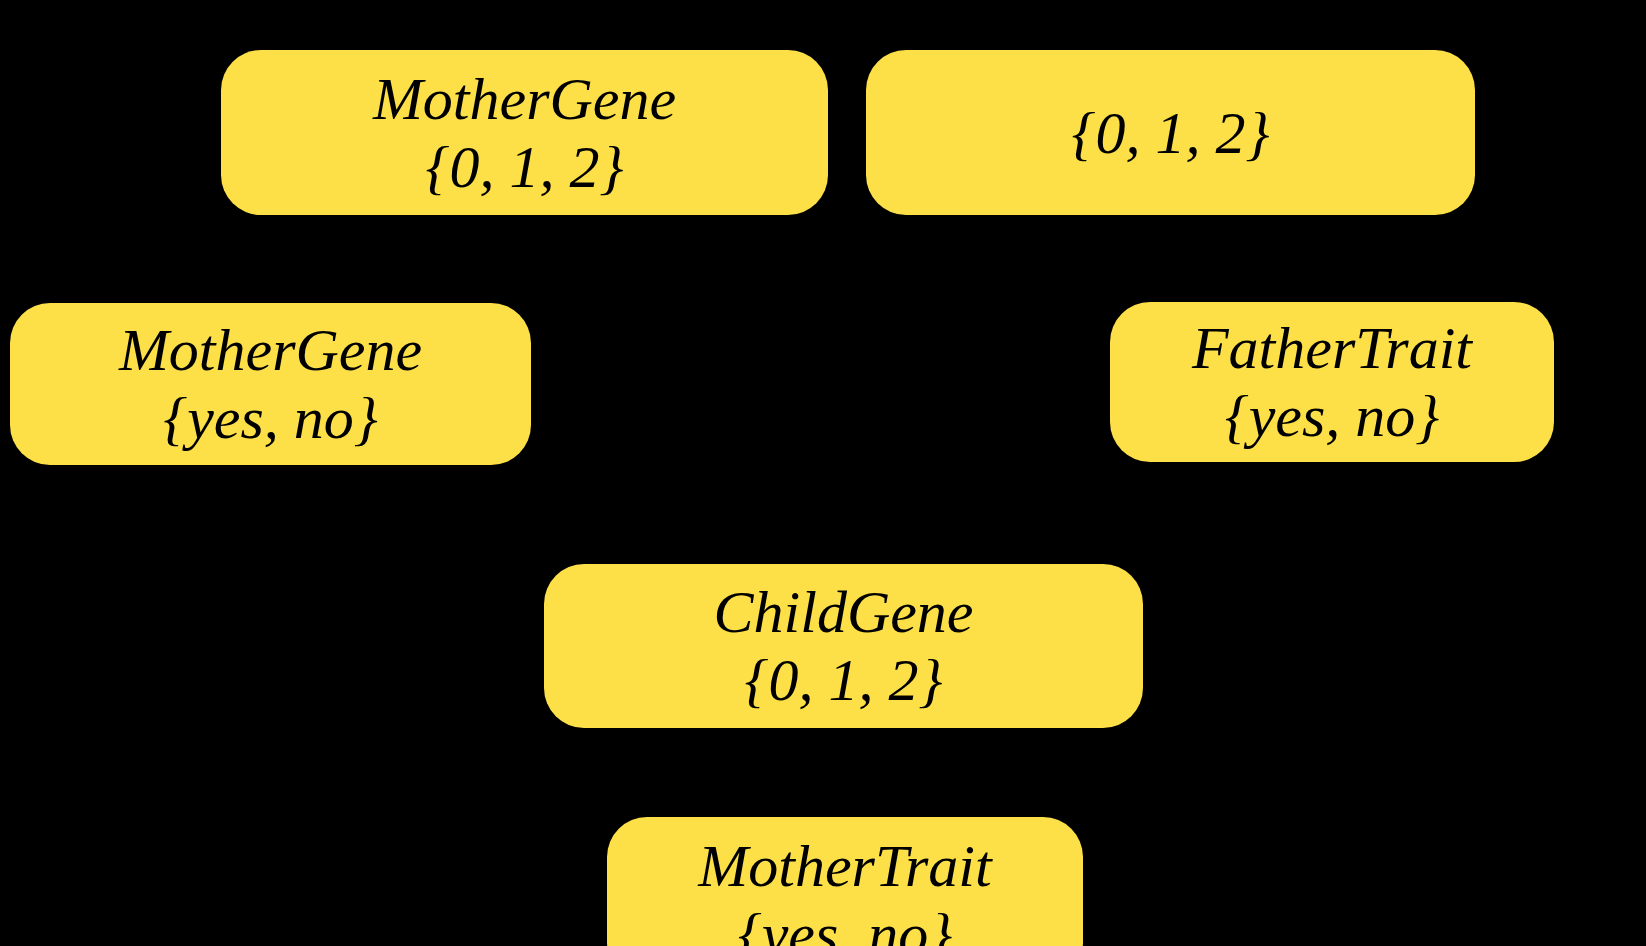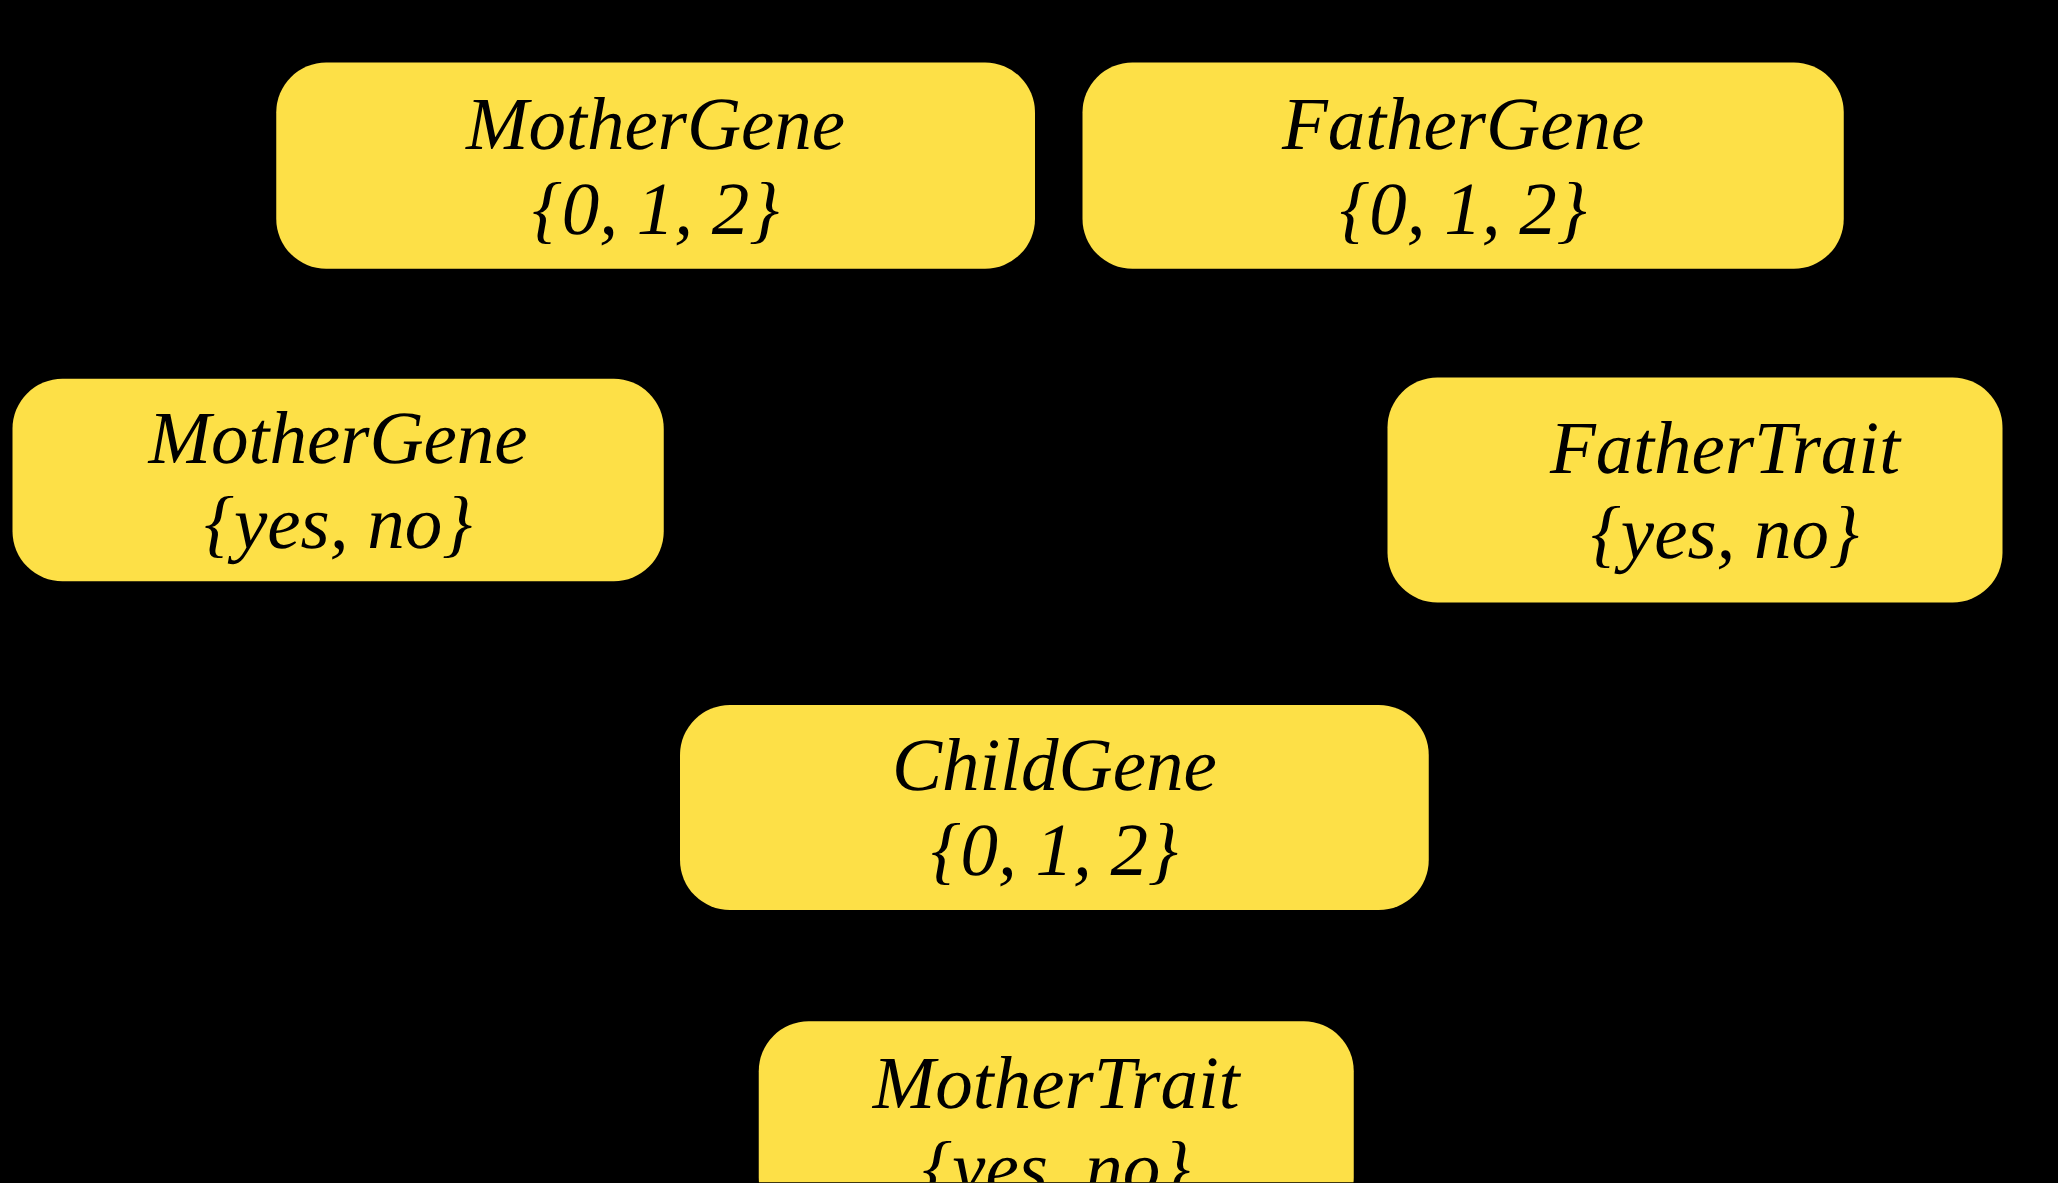--- a/index.html
+++ b/index.html
@@ -30,36 +30,35 @@
     font-style: italic;
     font-size: 60px;
     line-height: 68px;
     color: #000000;
     white-space: nowrap;
   }
   
   .node-mother-gene  { left: 221px;  top: 6px;   width: 607px; height: 165px; }
   .node-father-gene  { left: 866px;  top: 6px;   width: 609px; height: 165px; }
   .node-mother-trait { left: 10px;   top: 259px; width: 521px; height: 162px; }
-  .node-father-trait { left: 1110px; top: 258px; width: 444px; height: 180px; padding-left: 48px; }
+  .node-father-trait { left: 1110px; top: 258px; width: 444px; height: 160px; }
   .node-child-gene   { left: 544px;  top: 520px; width: 599px; height: 164px; }
   .node-child-trait  { left: 607px;  top: 773px; width: 476px; height: 165px; }
 </style>
 </head>
 <body>
 
 <div class="canvas">
 
   <div class="node node-mother-gene">
     <span class="node-line">MotherGene</span>
     <span class="node-line">{0, 1, 2}</span>
   </div>
 
   <div class="node node-father-gene">
-    <span class="node-line">FatherGene</span>
     <span class="node-line">{0, 1, 2}</span>
   </div>
 
   <div class="node node-mother-trait">
     <span class="node-line">MotherGene</span>
     <span class="node-line">{yes, no}</span>
   </div>
 
   <div class="node node-father-trait">
     <span class="node-line">FatherTrait</span>

